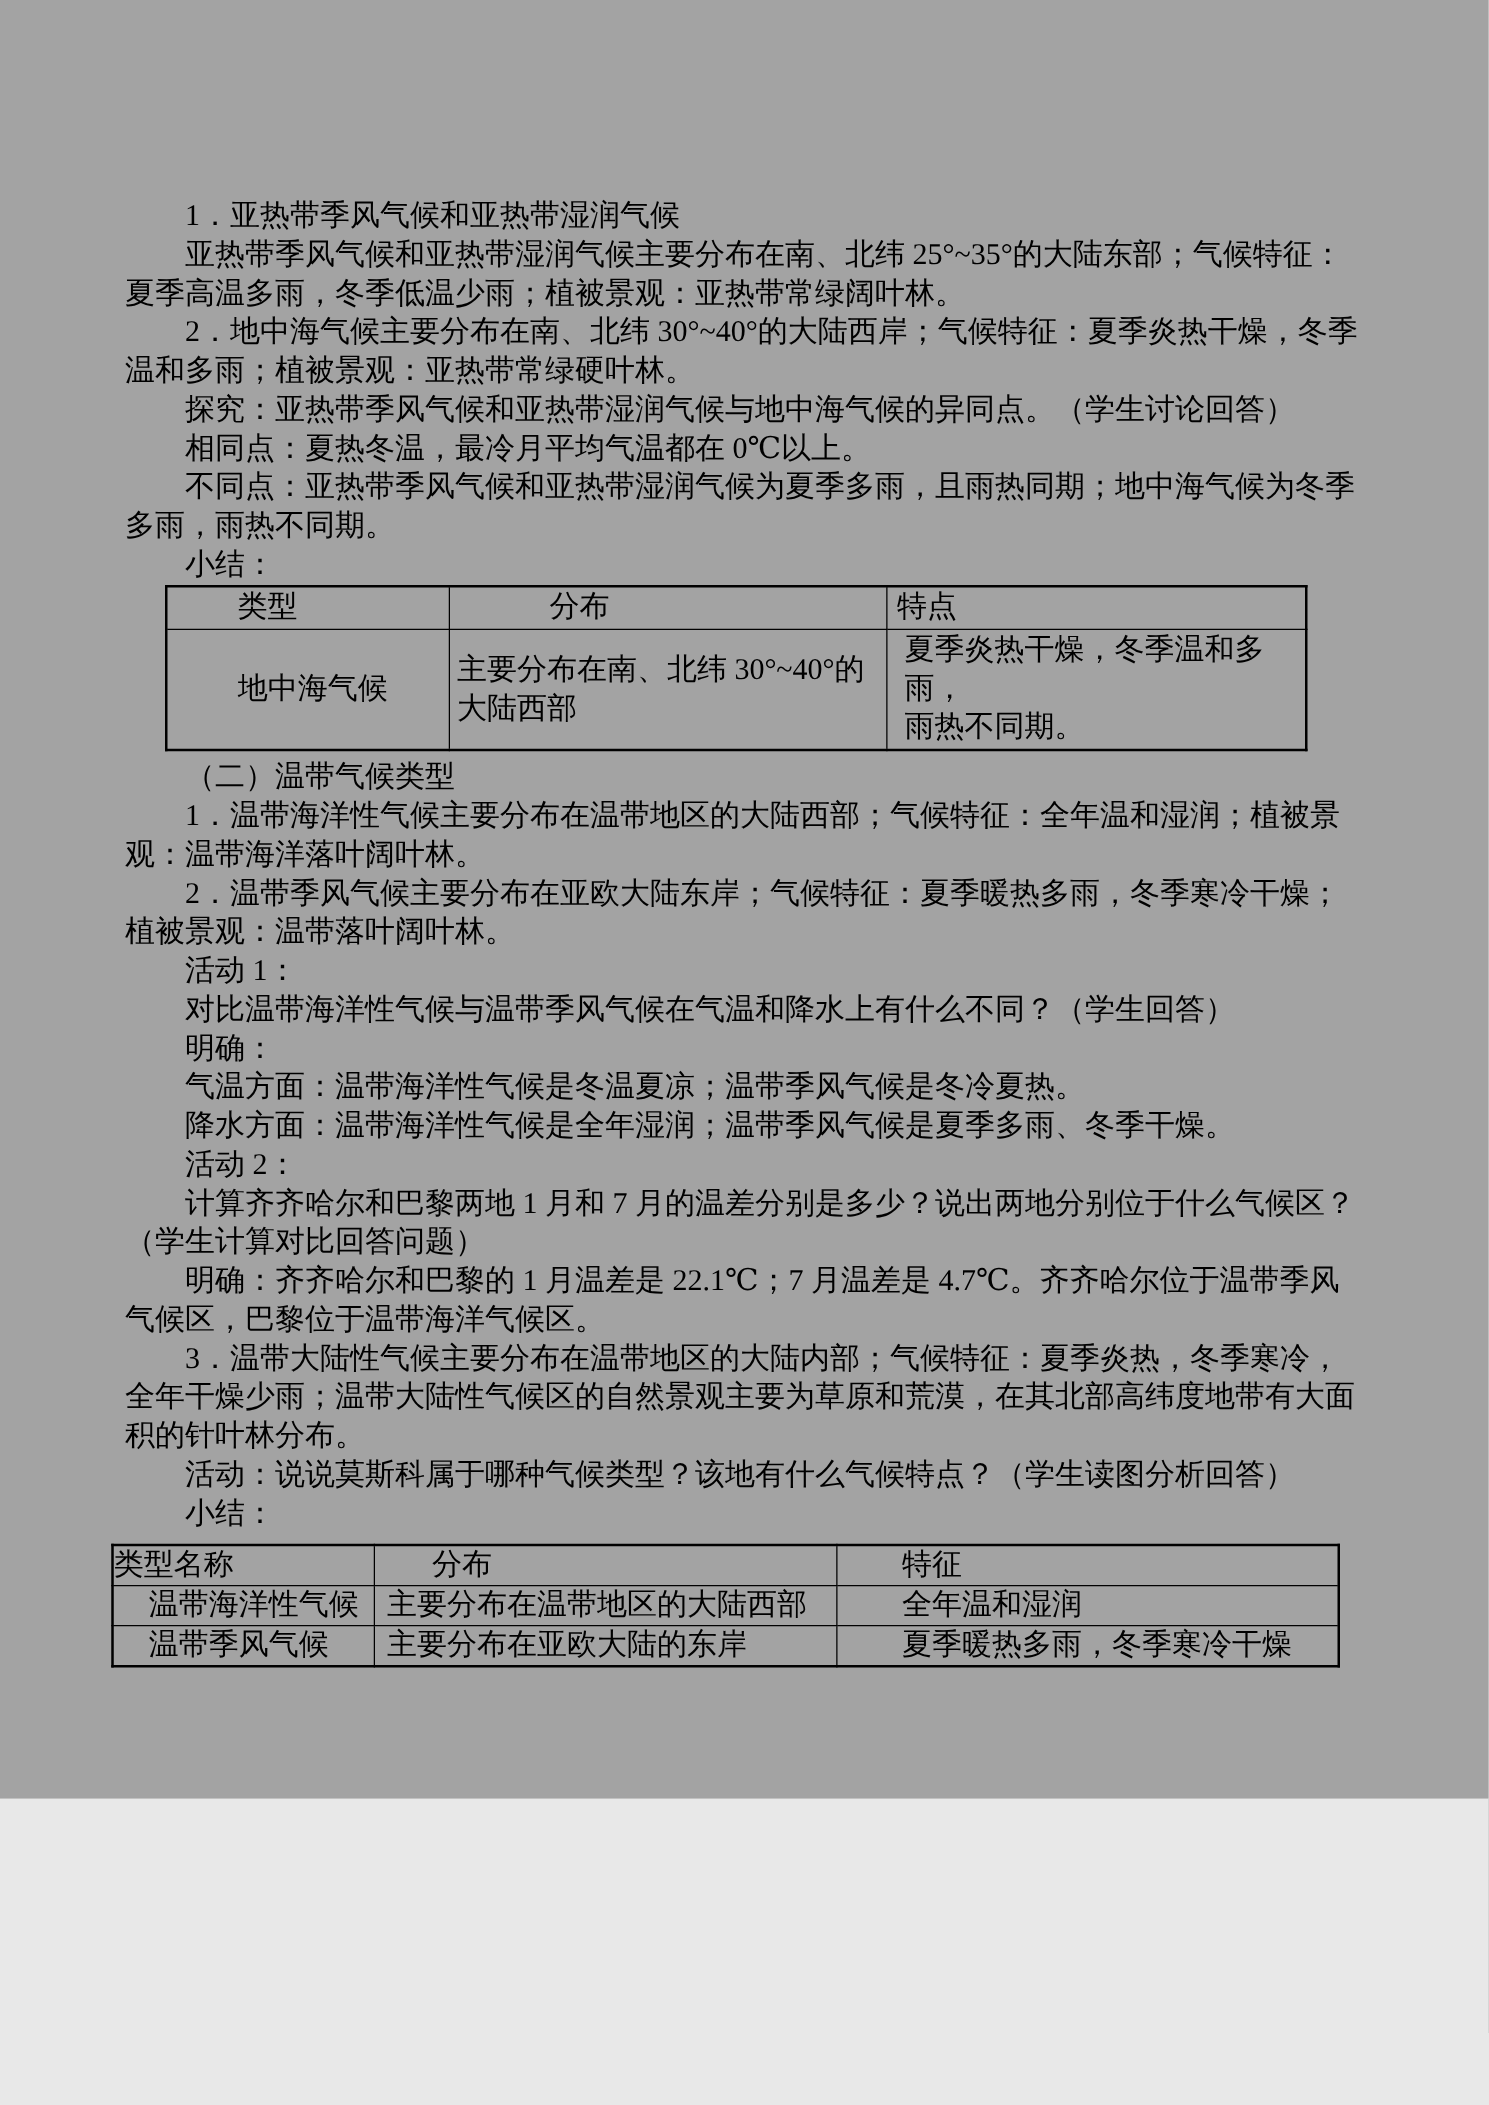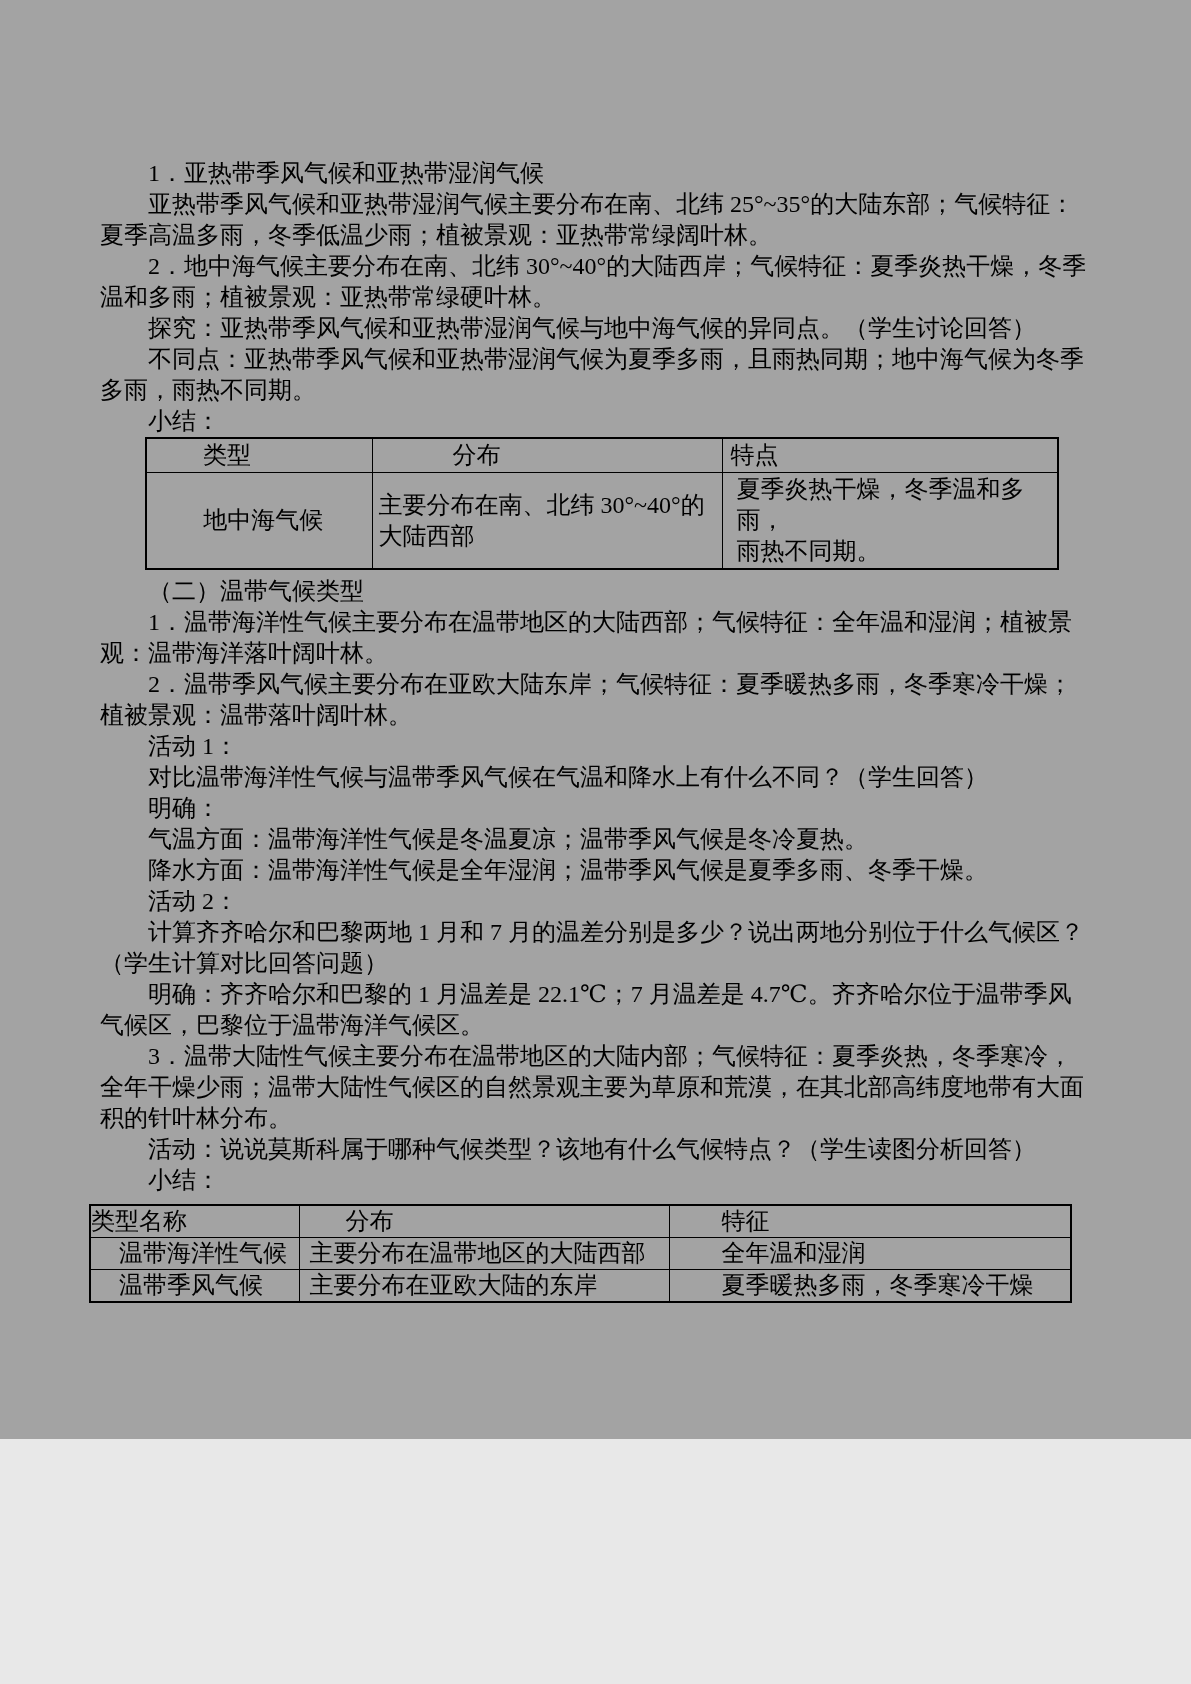--- a/index.html
+++ b/index.html
@@ -33,21 +33,21 @@
     font-weight:normal;
     font-size:24px;
     line-height:31px;
     padding:1px 4px 1px 8px;
     text-align:left;
     vertical-align:middle;
     overflow:hidden;
   }
 
   
-  .t1 { margin-left:45px; width:912px; }
+  .t1 { margin-left:32px; width:912px; }
   .t1 col.c1 { width:226px; } .t1 col.c2 { width:350px; } .t1 col.c3 { width:336px; }
   .t1 th.h1 { padding-left:56px; }
   .t1 th.h2 { padding-left:80px; }
   .t1 th.h3 { }
   .t1 td.c1 { padding-left:15px; }
   .t1 td.c1.center { text-align:center; padding-left:12px; }
   .t1 td.c2 { padding-left:6px; }
   .t1 td.c3 { padding-left:14px; vertical-align:top; }
 
   
@@ -75,20 +75,21 @@
 </head>
 <body>
 
 <div class="page">
   <div class="content">
 
     <p>1．亚热带季风气候和亚热带湿润气候</p>
     <p>亚热带季风气候和亚热带湿润气候主要分布在南、北纬 25°~35°的大陆东部；气候特征：夏季高温多雨，冬季低温少雨；植被景观：亚热带常绿阔叶林。</p>
     <p>2．地中海气候主要分布在南、北纬 30°~40°的大陆西岸；气候特征：夏季炎热干燥，冬季温和多雨；植被景观：亚热带常绿硬叶林。</p>
     <p>探究：亚热带季风气候和亚热带湿润气候与地中海气候的异同点。（学生讨论回答）</p>
+    <p>相同点：夏热冬温，最冷月平均气温都在 0℃以上。</p>
     <p>不同点：亚热带季风气候和亚热带湿润气候为夏季多雨，且雨热同期；地中海气候为冬季多雨，雨热不同期。</p>
     <p>小结：</p>
 
     <table class="doc-table t1">
       <colgroup>
           <col class="c1">
           <col class="c2">
           <col class="c3">
         </colgroup>
       <tbody>

